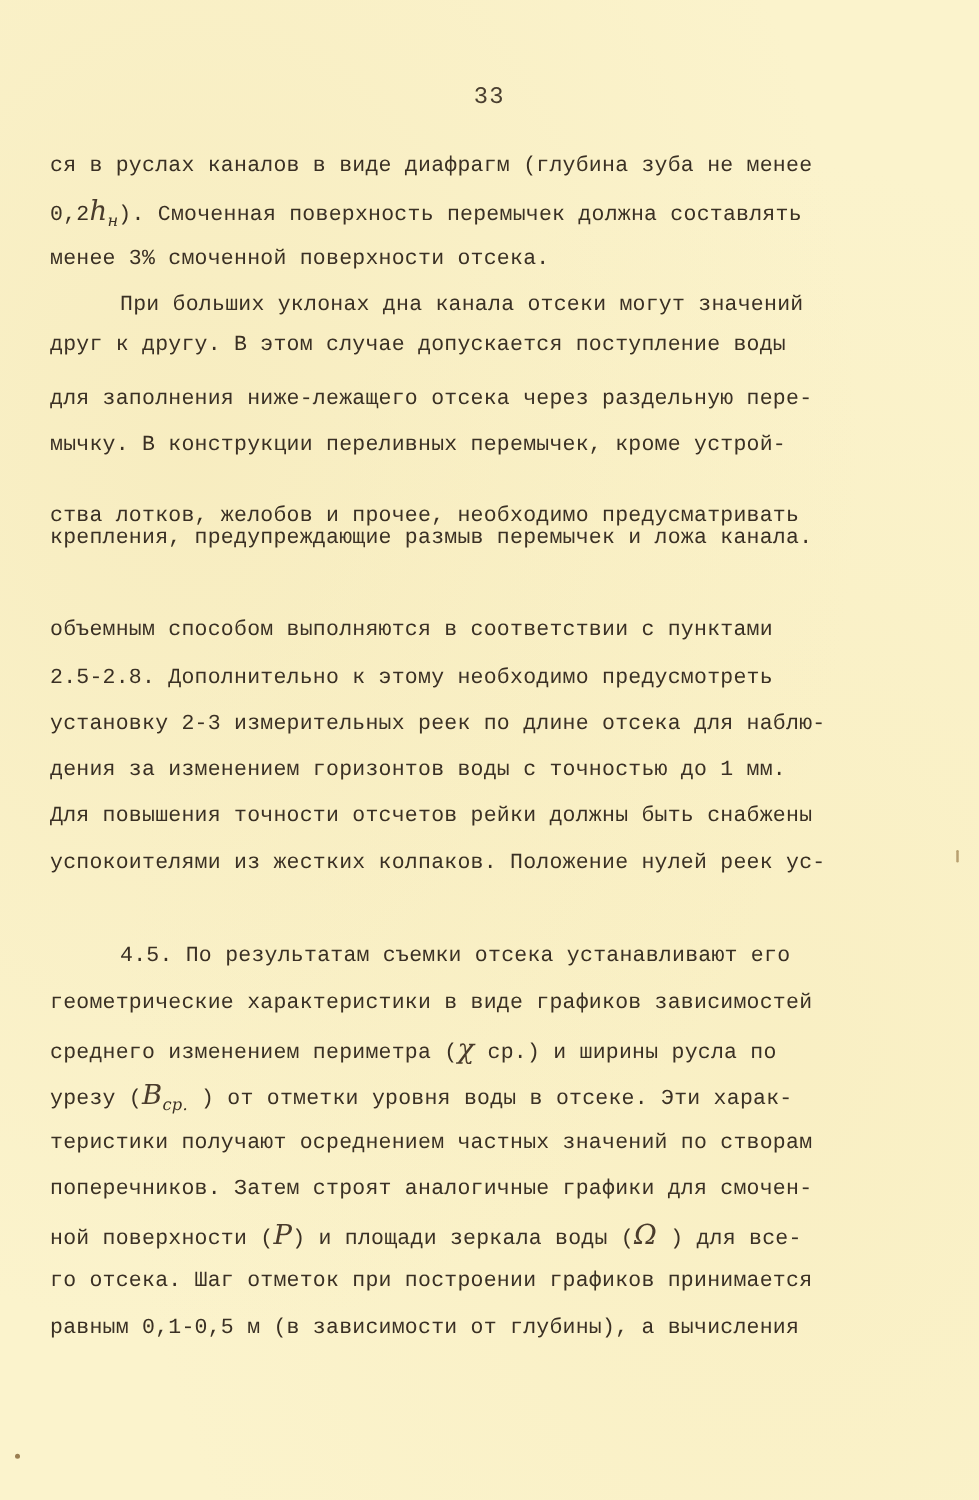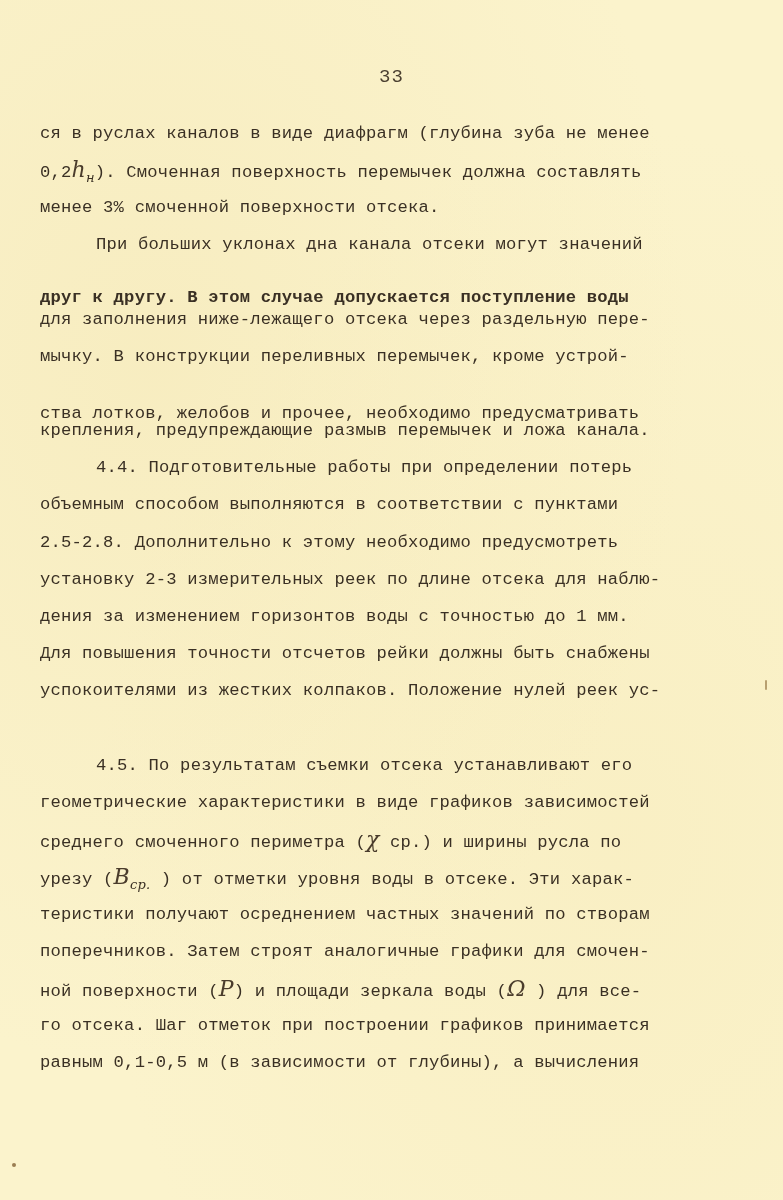--- a/index.html
+++ b/index.html
@@ -79,39 +79,36 @@
   <div class="line" style="top:160px;">
     <span>0,2</span><span class="hand">h</span><span class="sub">н</span><span>). Смоченная поверхность перемычек должна составлять</span>
   </div>
   <div class="line" style="top:198px;">
     <span>менее 3% смоченной поверхности отсека.</span>
   </div>
 
   <div class="line indent" style="top:235px;">
     <span>При больших уклонах дна канала отсеки могут значений</span>
   </div>
-  <div class="line" style="top:288px;font-weight:bold;">
+  <div class="line" style="top:267px;">
     <span>друг к другу. В этом случае допускается поступление воды</span>
   </div>
   <div class="line" style="top:310px;">
     <span>для заполнения ниже-лежащего отсека через раздельную пере-</span>
   </div>
   <div class="line" style="top:347px;">
     <span>мычку. В конструкции переливных перемычек, кроме устрой-</span>
   </div>
   <div class="line" style="top:384px;margin-top:20px;">
     <span>ства лотков, желобов и прочее, необходимо предусматривать</span>
   </div>
   <div class="line" style="top:421px;">
     <span>крепления, предупреждающие размыв перемычек и ложа канала.</span>
   </div>
 
-  <div class="line indent" style="top:458px;">
-    <span>4.4. Подготовительные работы при определении потерь</span>
-  </div>
   <div class="line" style="top:495px;">
     <span>объемным способом выполняются в соответствии с пунктами</span>
   </div>
   <div class="line" style="top:533px;">
     <span>2.5-2.8. Дополнительно к этому необходимо предусмотреть</span>
   </div>
   <div class="line" style="top:570px;">
     <span>установку 2-3 измерительных реек по длине отсека для наблю-</span>
   </div>
   <div class="line" style="top:607px;">
@@ -124,21 +121,21 @@
     <span>успокоителями из жестких колпаков. Положение нулей реек ус-</span>
   </div>
 
   <div class="line indent" style="top:756px;">
     <span>4.5. По результатам съемки отсека устанавливают его</span>
   </div>
   <div class="line" style="top:793px;">
     <span>геометрические характеристики в виде графиков зависимостей</span>
   </div>
   <div class="line" style="top:830px;">
-    <span>среднего смоченного периметра (</span><span class="hand">χ</span><span> ср.) и ширины русла по</span>
+    <span>среднего изменением периметра (</span><span class="hand">χ</span><span> ср.) и ширины русла по</span>
   </div>
   <div class="line" style="top:867px;">
     <span>урезу (</span><span class="hand">B</span><span class="sub">ср.</span><span> ) от отметки уровня воды в отсеке. Эти харак-</span>
   </div>
   <div class="line" style="top:905px;">
     <span>теристики получают осреднением частных значений по створам</span>
   </div>
   <div class="line" style="top:942px;">
     <span>поперечников. Затем строят аналогичные графики для смочен-</span>
   </div>

